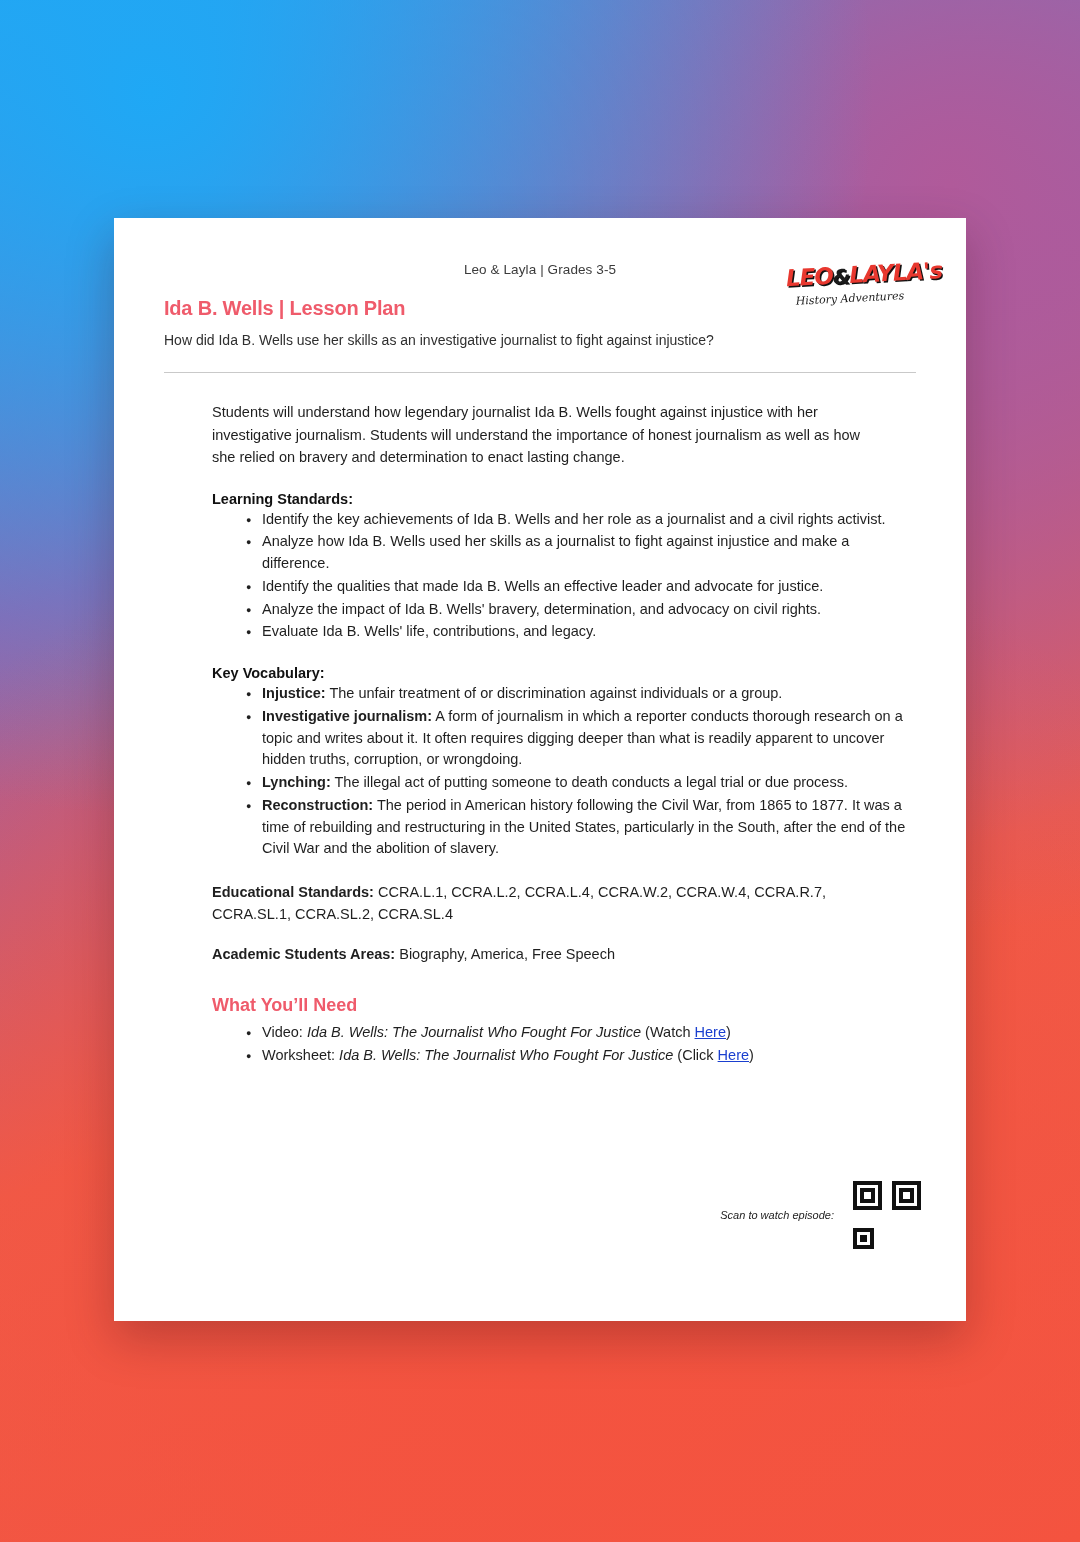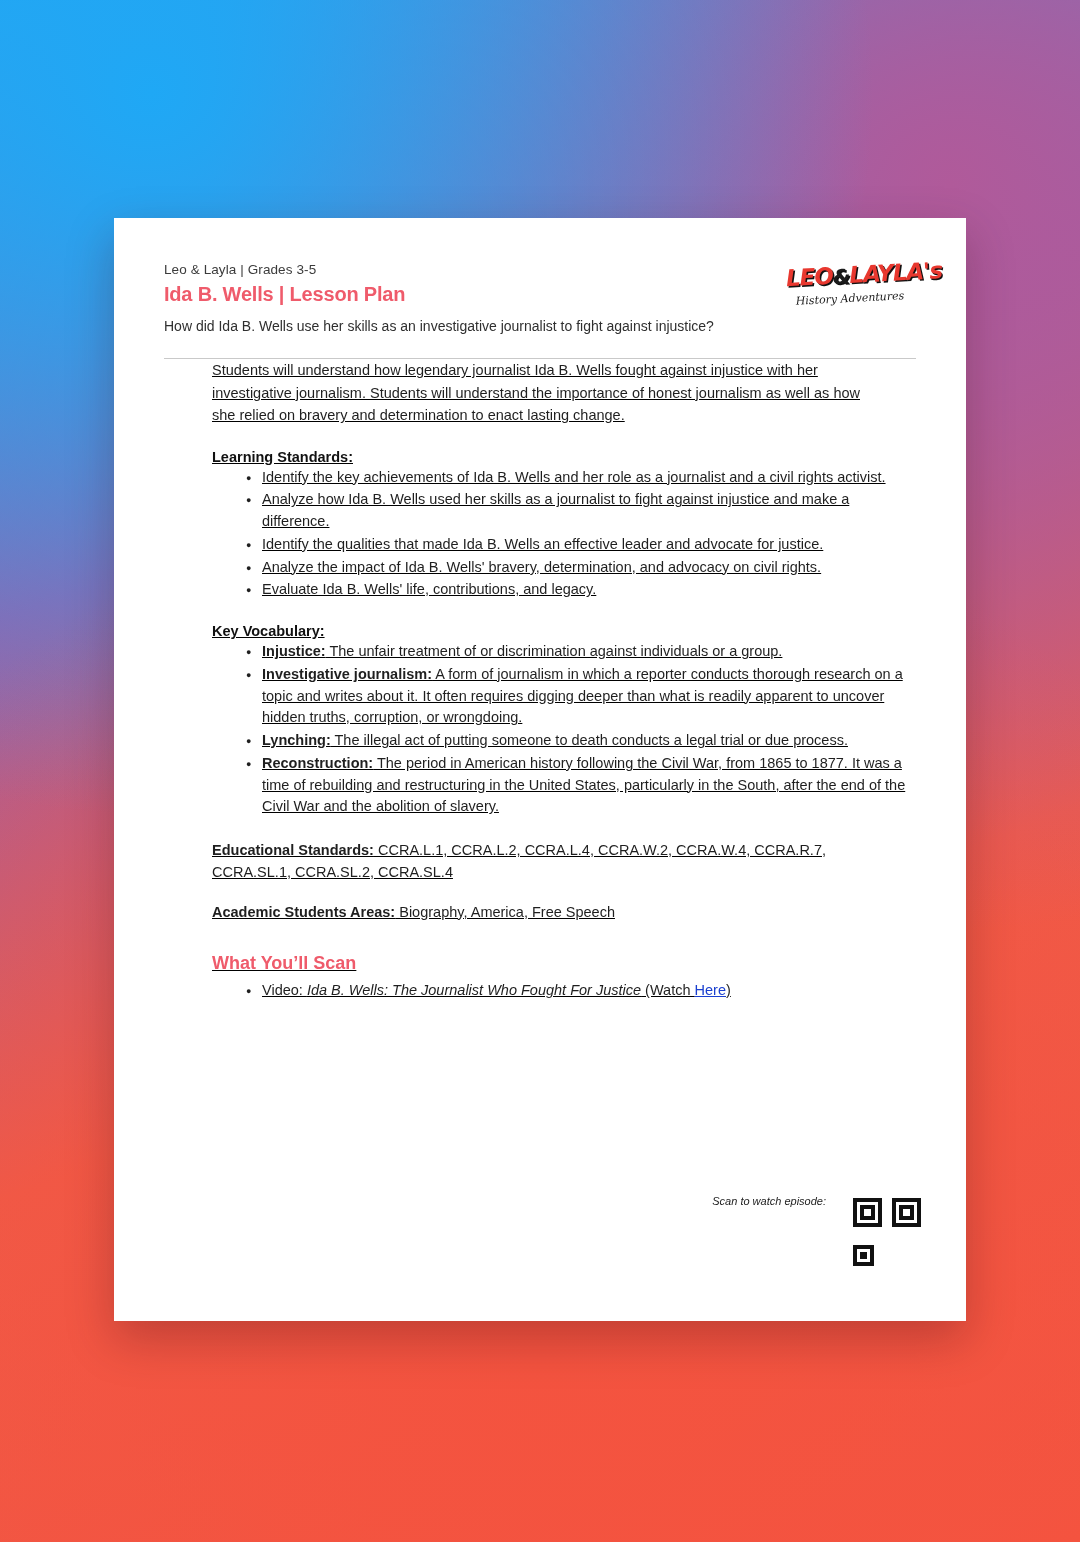--- a/index.html
+++ b/index.html
@@ -35,21 +35,22 @@
     top: 44px;
     right: 50px;
     bottom: 28px;
   }
 
   
   .kicker {
     font-size: 13.5px;
     color: #3b3b3b;
     letter-spacing: 0.1px;
-    margin-bottom: 6px;
+    margin-bottom: 20px;
+    text-align: center;
   }
   .doc-title {
     font-size: 20px;
     font-weight: bold;
     color: #ef5b6b;
     letter-spacing: -0.2px;
     margin-bottom: 9px;
   }
   .doc-question {
     font-size: 14px;
@@ -91,23 +92,23 @@
     font-family: "DejaVu Serif", serif;
     font-style: italic;
     font-size: 11px;
     color: #1b1b1b;
     margin-top: 5px;
     transform: rotate(-3deg);
   }
 
   
   .body-block {
+    margin-top: 28px;
     padding-left: 48px;
     padding-right: 4px;
-    text-decoration: underline;
   }
   p.intro {
     font-size: 14.5px;
     color: #1f1f1f;
     line-height: 1.55;
     margin: 0 0 22px 0;
     max-width: 660px;
   }
   h3.section {
     font-size: 14.5px;
@@ -159,24 +160,24 @@
   .ital { font-style: italic; }
   a.link {
     color: #1a3fcf;
     text-decoration: underline;
   }
 
   
   .qr-wrap {
     position: absolute;
     right: 42px;
-    bottom: 52px;
+    bottom: 69px;
     display: flex;
-    align-items: flex-start;
-    gap: 24px;
+    align-items: center;
+    gap: 16px;
   }
   .qr-caption {
     font-size: 11px;
     font-style: italic;
     color: #1b1b1b;
     white-space: nowrap;
   }
   .qr {
     width: 74px;
     height: 74px;
@@ -241,23 +242,24 @@
         <li><span class="term">Injustice:</span><span> The unfair treatment of or discrimination against individuals or a group.</span></li>
         <li><span class="term">Investigative journalism:</span><span> A form of journalism in which a reporter conducts thorough research on a topic and writes about it. It often requires digging deeper than what is readily apparent to uncover hidden truths, corruption, or wrongdoing.</span></li>
         <li><span class="term">Lynching:</span><span> The illegal act of putting someone to death conducts a legal trial or due process.</span></li>
         <li><span class="term">Reconstruction:</span><span> The period in American history following the Civil War, from 1865 to 1877. It was a time of rebuilding and restructuring in the United States, particularly in the South, after the end of the Civil War and the abolition of slavery.</span></li>
       </ul>
 
       <p class="meta-line"><span class="lbl">Educational Standards:</span><span>  CCRA.L.1, CCRA.L.2, CCRA.L.4, CCRA.W.2, CCRA.W.4, CCRA.R.7, CCRA.SL.1, CCRA.SL.2, CCRA.SL.4</span></p>
 
       <p class="meta-line"><span class="lbl">Academic Students Areas:</span><span> Biography, America, Free Speech</span></p>
 
-      <h2 class="need">What You’ll Scan</h2>
+      <h2 class="need">What You’ll Need</h2>
       <ul class="bullets need-list">
         <li><span>Video: </span><span class="ital">Ida B. Wells: The Journalist Who Fought For Justice</span><span> (Watch </span><a class="link" href="#">Here</a><span>)</span></li>
+        <li><span>Worksheet: </span><span class="ital">Ida B. Wells: The Journalist Who Fought For Justice</span><span> (Click </span><a class="link" href="#">Here</a><span>)</span></li>
       </ul>
     </div>
 
   </div>
 
   <div class="qr-wrap">
     <div class="qr-caption">Scan to watch episode:</div>
     <div class="qr">
         <span class="qr-b"></span>
       </div>

